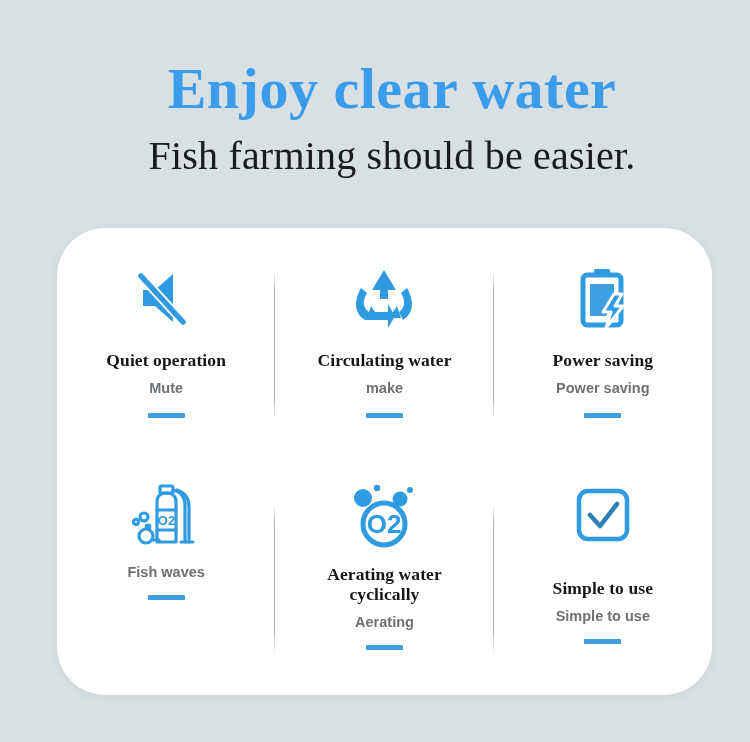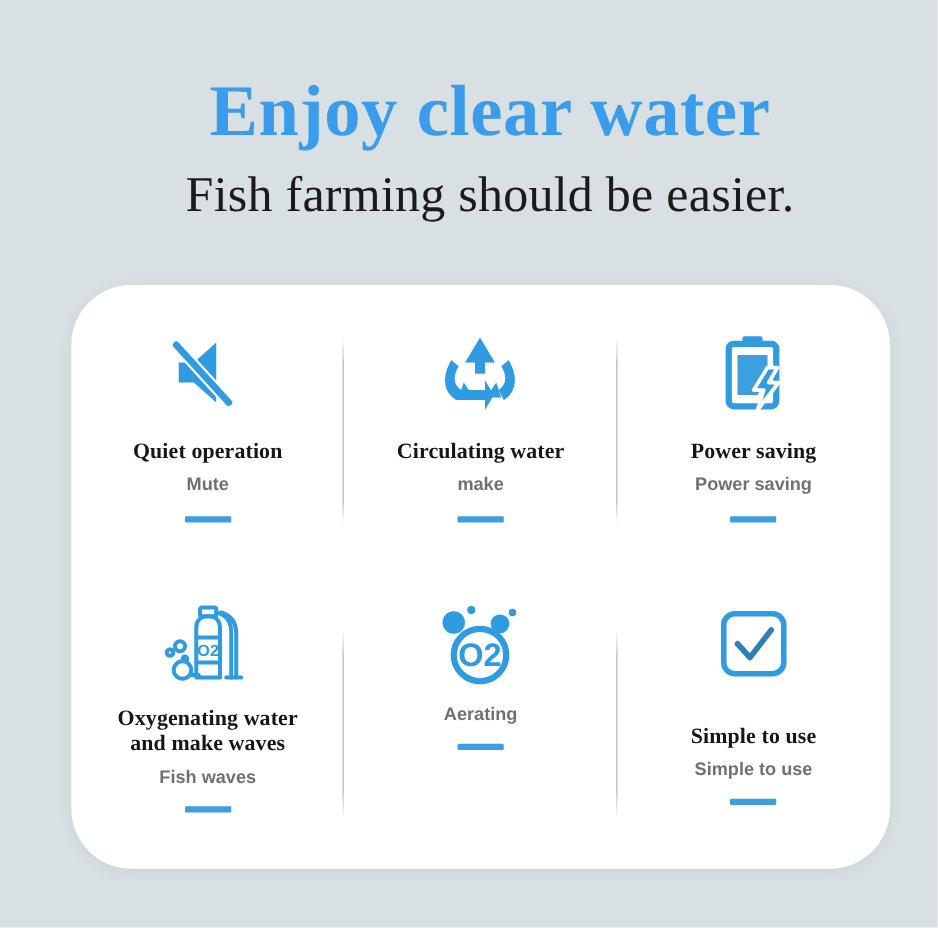--- a/index.html
+++ b/index.html
@@ -211,37 +211,37 @@
               <line x1="54" y1="58" x2="66" y2="58"></line>
               <line x1="25" y1="56" x2="32" y2="56"></line>
               <circle cx="19" cy="52" r="7"></circle>
               <circle cx="17" cy="33" r="4"></circle>
               <circle cx="9" cy="38" r="2.6"></circle>
               <circle cx="21" cy="43" r="1.8"></circle>
             </g>
             <text x="39.5" y="41" font-family="'Liberation Sans', sans-serif" font-size="13" font-weight="bold" fill="#2f9be0" text-anchor="middle">O2</text>
           </svg>
         </div>
-        <div class="title">Oxygenating water
-and make waves</div>
         <div class="subtitle">Fish waves</div>
         <div class="bar"></div>
       </div>
 
       <div class="cell row2 sep">
         <div class="icon-wrap">
           <svg width="80" height="66" viewBox="0 0 80 66" aria-hidden="true">
             <circle cx="40" cy="40" r="21" fill="none" stroke="#2f9be0" stroke-width="5"></circle>
             <circle cx="19" cy="14" r="9" fill="#2f9be0"></circle>
             <circle cx="56" cy="15" r="7.5" fill="#2f9be0"></circle>
             <circle cx="33" cy="4" r="3.2" fill="#2f9be0"></circle>
             <circle cx="66" cy="6" r="3" fill="#2f9be0"></circle>
             <text x="40" y="49" font-family="'Liberation Sans', sans-serif" font-size="26" font-weight="bold" fill="#2f9be0" text-anchor="middle">O2</text>
           </svg>
         </div>
+        <div class="title">Aerating water
+cyclically</div>
         <div class="subtitle">Aerating</div>
         <div class="bar"></div>
       </div>
 
       <div class="cell row2 shift-down">
         <div class="icon-wrap">
           <svg width="62" height="62" viewBox="0 0 62 62" aria-hidden="true">
             <rect x="7" y="7" width="48" height="48" rx="9" fill="none" stroke="#2f9be0" stroke-width="4.5"></rect>
             <path d="M18 31 L28 42 L45 20" fill="none" stroke="#2d7fb5" stroke-width="4.5" stroke-linecap="round" stroke-linejoin="round"></path>
           </svg>

